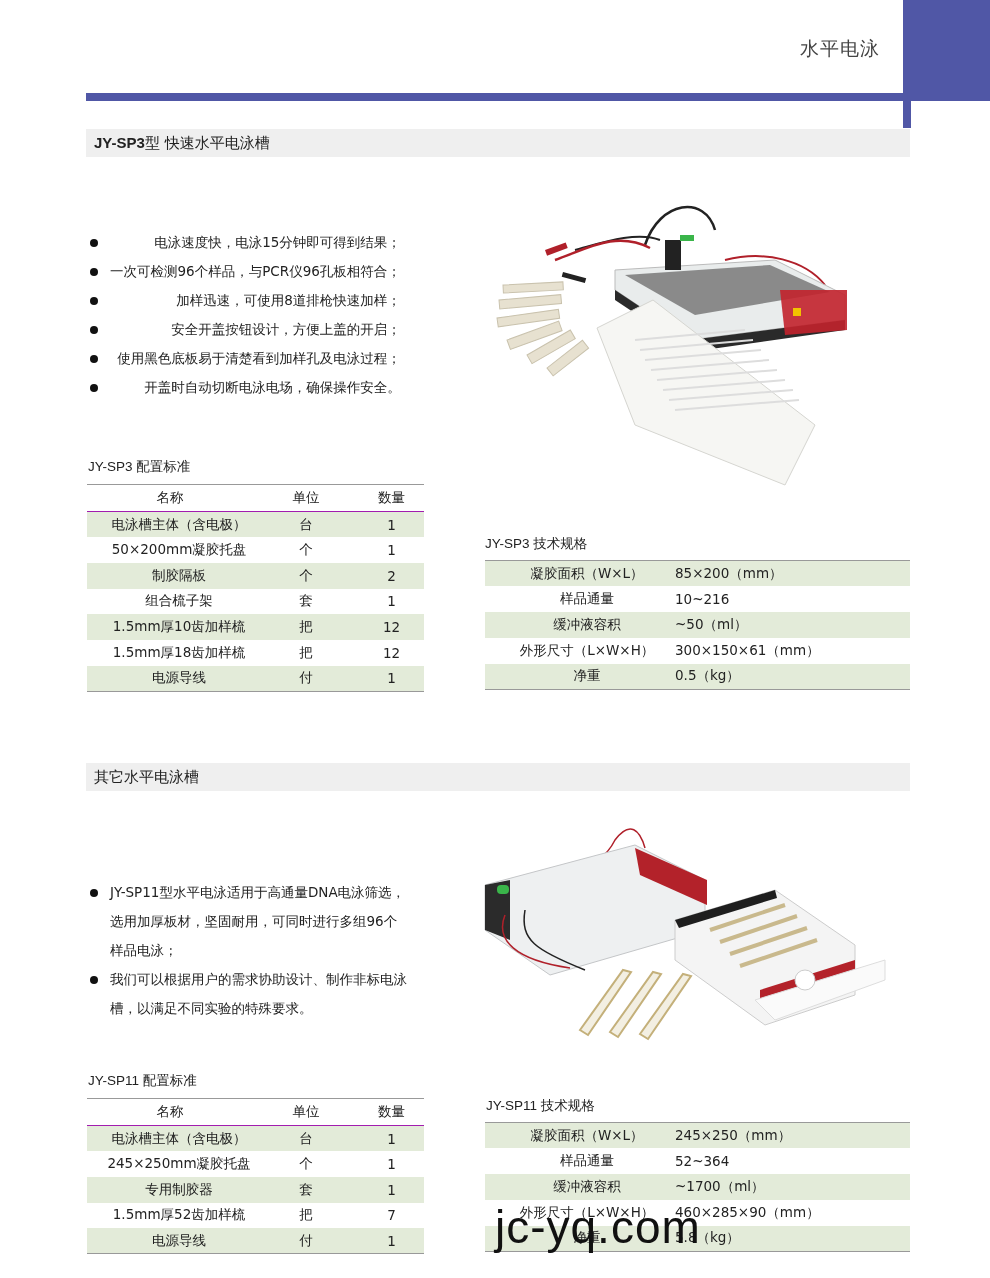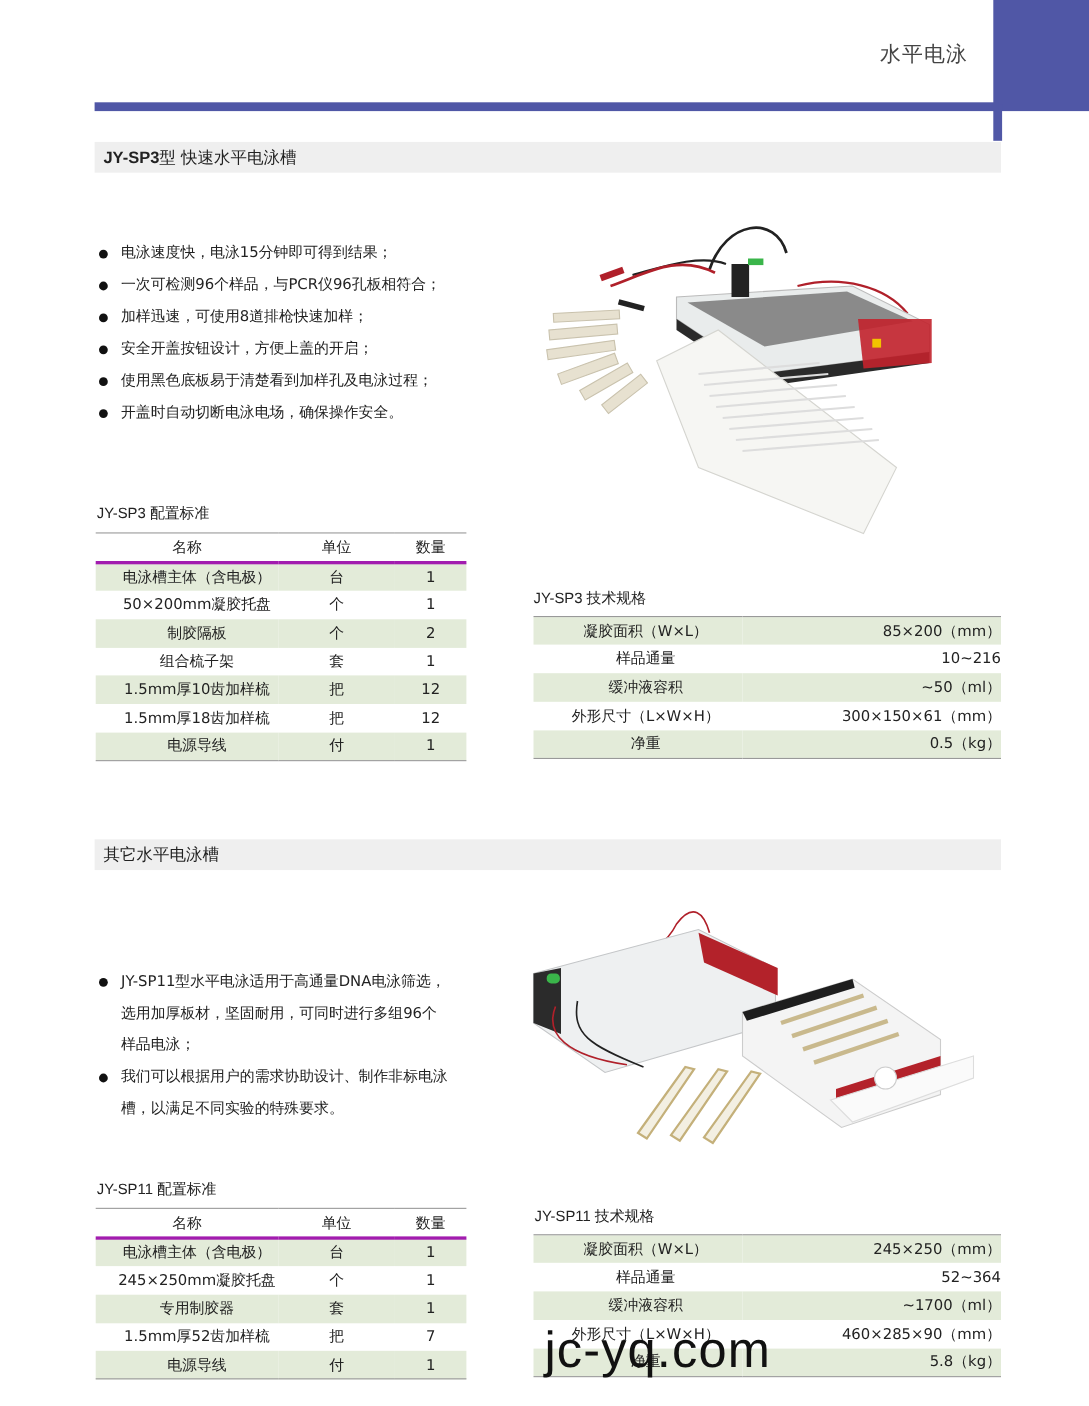--- a/index.html
+++ b/index.html
@@ -18,48 +18,48 @@
     .bullets li { position: relative; padding-left: 22px; }
     .bullets li::before { content: ""; position: absolute; left: 2px; width: 8px; height: 8px; border-radius: 50%; background: #111; }
     .bullets.b1 li { height: 29px; line-height: 29px; }
     .bullets.b1 li::before { top: 11px; }
     .bullets.b2 li { line-height: 29px; }
     .bullets.b2 li::before { top: 11px; }
 
     .tbl-caption { position: absolute; font-size: 13.5px; color: #222; font-family: "Liberation Sans", sans-serif; }
     table { position: absolute; border-collapse: collapse; font-size: 13.5px; color: #222; }
     table.cfg { width: 337px; border-top: 1px solid #999; border-bottom: 1px solid #999; }
-    table.cfg th { font-weight: normal; height: 27px; text-align: center; border-bottom: 3px solid #a21caf; }
+    table.cfg th { font-weight: normal; height: 27px; text-align: center; border-bottom: 1px solid #a21caf; }
     table.cfg td { height: 25.7px; }
     table.cfg td.name { padding-left: 18px; text-align: center; }
     table.cfg td.unit, table.cfg td.qty { text-align: center; }
     table.cfg col.c1 { width: 166px; } table.cfg col.c2 { width: 106px; } table.cfg col.c3 { width: 65px; }
     tr.shade td { background: #e3ebd9; }
 
     table.spec { width: 425px; border-top: 1px solid #999; border-bottom: 1px solid #999; }
     table.spec td { height: 25.8px; text-align: center; }
     table.spec td.label { padding-left: 14px; width: 190px; }
-    table.spec td.value { text-align: right; }
+    table.spec td.value { text-align: left; padding-right: 45px; }
 
     .photo { position: absolute; }
     .watermark { position: absolute; left: 495px; top: 1204px; font-size: 46px; color: #111; font-family: "Liberation Sans", sans-serif; letter-spacing: 1px; line-height: 1; }
   </style>
 </head>
 <body>
 
 <div class="brand-block"></div>
 <div class="brand-stem"></div>
 <div class="header-rule"></div>
 <div class="page-title">水平电泳</div>
 
 <div class="section-bar" style="top:129px;">
   <b>JY-SP3</b><span>型 快速水平电泳槽</span>
 </div>
 
-<ul class="bullets b1" style="top:216px;">
+<ul class="bullets b1" style="top:228px;text-align:right;">
   <li>电泳速度快，电泳15分钟即可得到结果；</li>
   <li>一次可检测96个样品，与PCR仪96孔板相符合；</li>
   <li>加样迅速，可使用8道排枪快速加样；</li>
   <li>安全开盖按钮设计，方便上盖的开启；</li>
   <li>使用黑色底板易于清楚看到加样孔及电泳过程；</li>
   <li>开盖时自动切断电泳电场，确保操作安全。</li>
 </ul>
 
 <svg class="photo" style="left:485px; top:190px;" width="370" height="300" viewBox="0 0 370 300" aria-label="JY-SP3 electrophoresis tank with lid, combs and leads">
 

